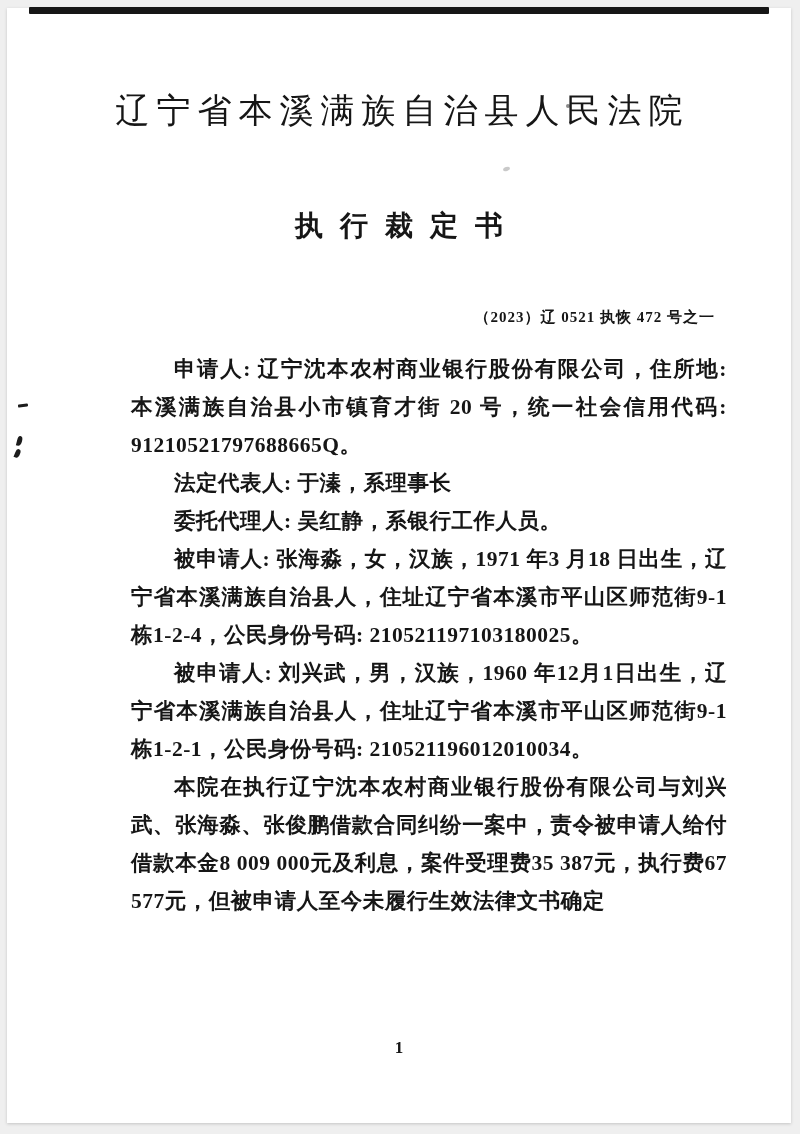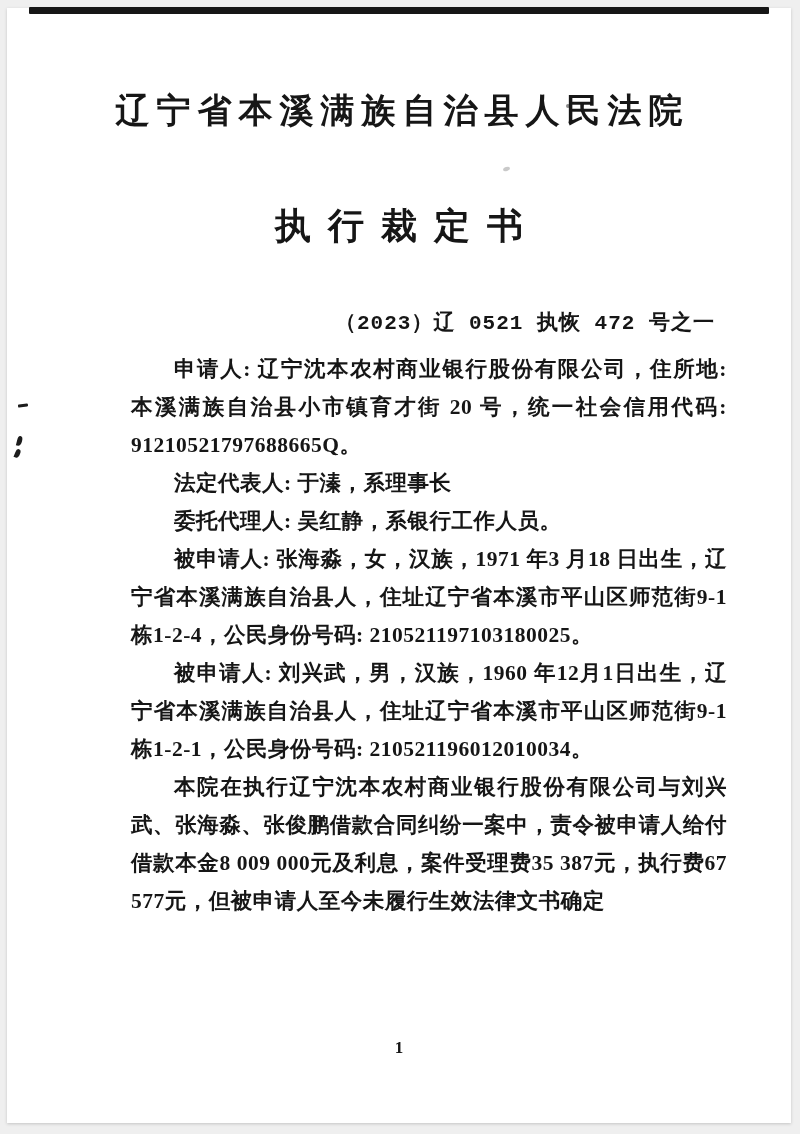--- a/index.html
+++ b/index.html
@@ -35,51 +35,50 @@
   }
   .court-name {
     position: absolute;
     top: 82px;
     left: 0;
     width: 100%;
     margin: 0;
     text-align: center;
     font-size: 34px;
     line-height: 42px;
-    font-weight: bold;
+    font-weight: normal;
     letter-spacing: 7px;
     padding-left: 7px;
     box-sizing: border-box;
     white-space: nowrap;
   }
   .doc-title {
     position: absolute;
     top: 198px;
     left: 0;
     width: 100%;
     margin: 0;
     text-align: center;
-    font-size: 36px;
+    font-size: 28px;
     line-height: 40px;
     font-weight: bold;
     letter-spacing: 17px;
     padding-left: 17px;
     box-sizing: border-box;
     white-space: nowrap;
   }
   .case-number {
     position: absolute;
     top: 300px;
     right: 76px;
     margin: 0;
-    font-size: 21px;
+    font-size: 15px;
     font-weight: 600;
     letter-spacing: 1px;
     white-space: nowrap;
-    font-family: Liberation Mono, monospace;
   }
   .body-text {
     position: absolute;
     top: 342px;
     left: 124px;
     width: 596px;
     font-size: 21.5px;
     line-height: 38px;
     font-weight: 600;
     text-align: justify;

